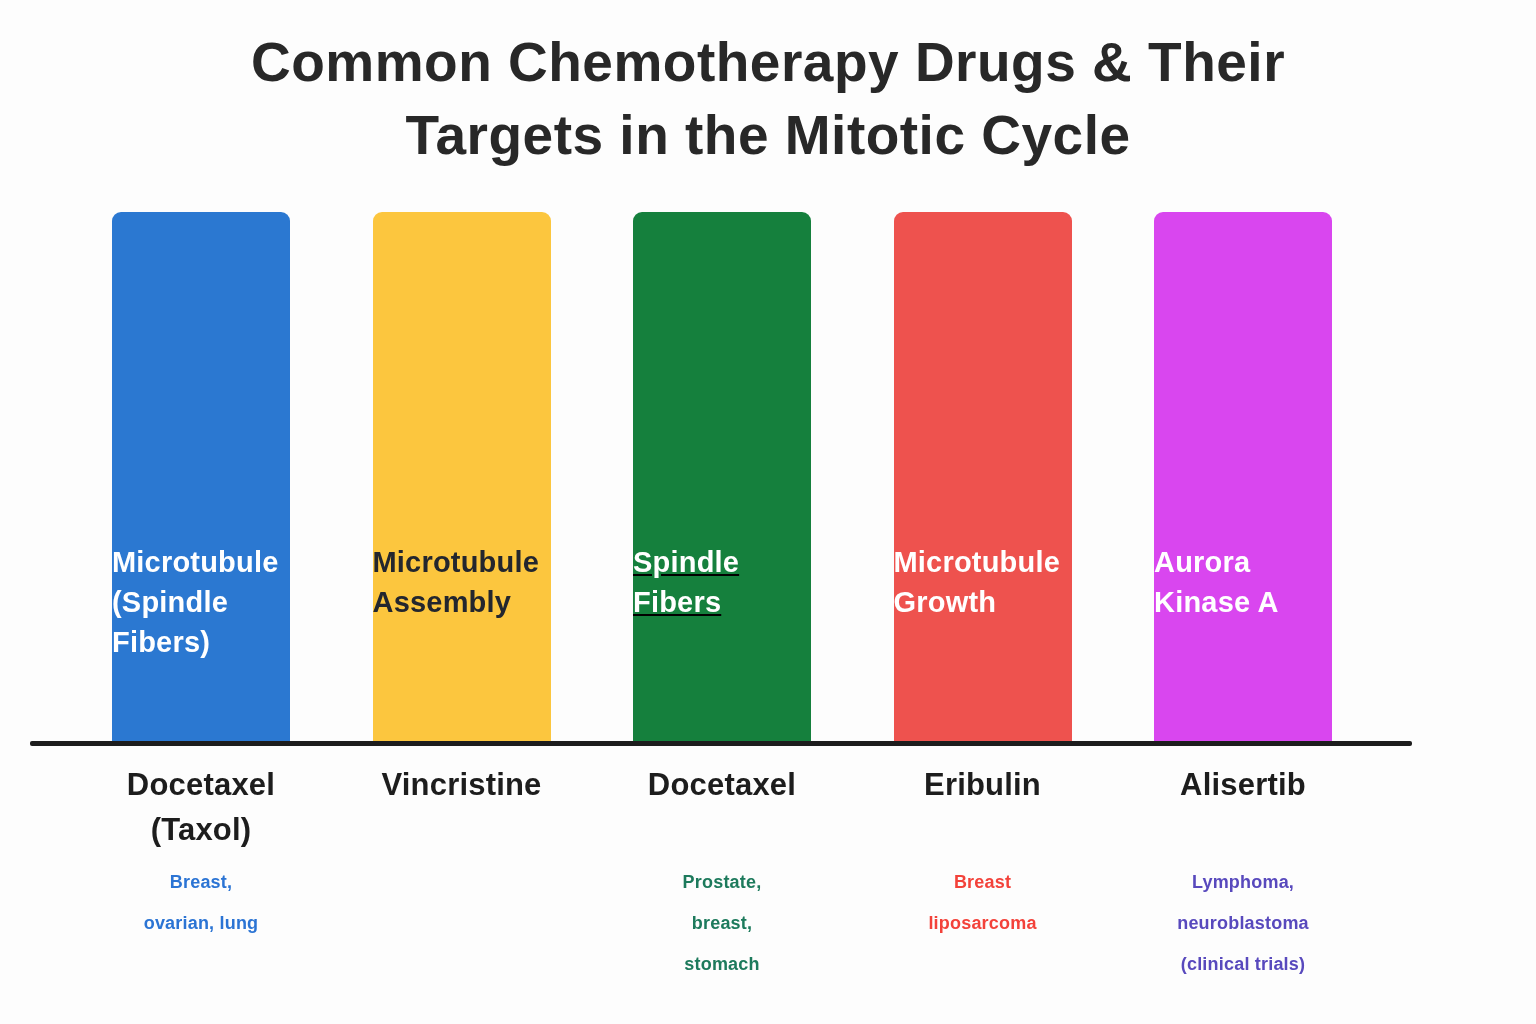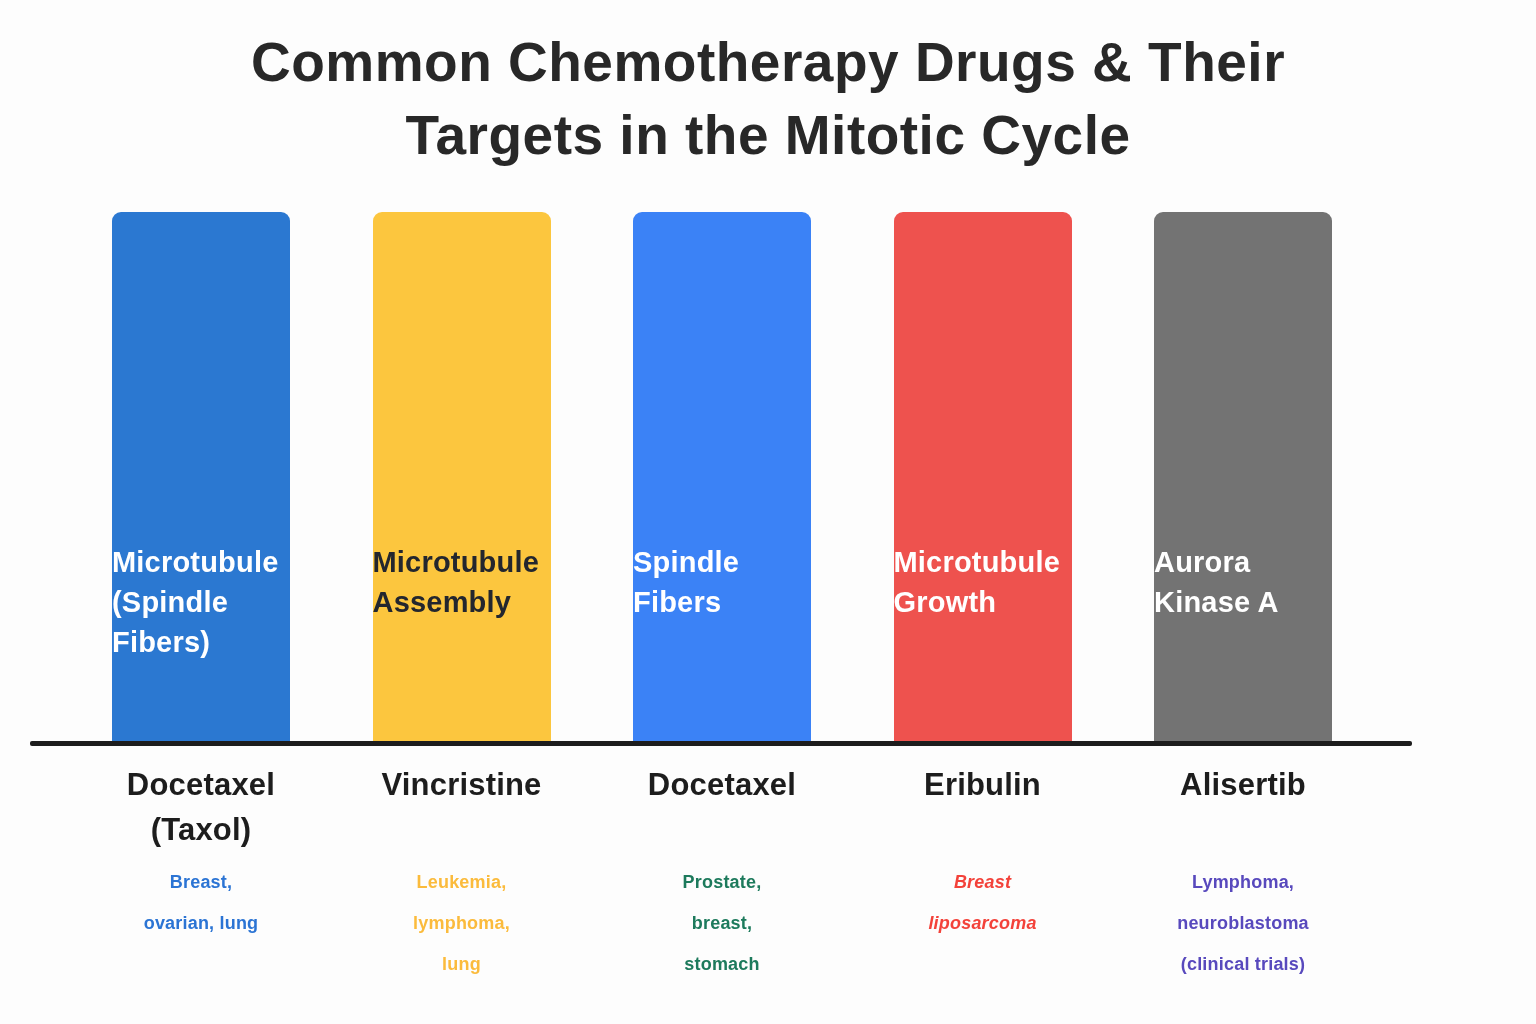--- a/index.html
+++ b/index.html
@@ -91,58 +91,55 @@
 <div class="bars-row">
   <div class="bar" style="background-color: rgb(43, 120, 209);">
     <div class="bar-label" style="color: rgb(255, 255, 255);">Microtubule
 (Spindle
 Fibers)</div>
   </div>
   <div class="bar" style="background-color: rgb(252, 198, 62);">
     <div class="bar-label" style="color: rgb(35, 38, 46);">Microtubule
 Assembly</div>
   </div>
-  <div class="bar" style="background-color: #3b82f6;">
+  <div class="bar" style="background-color: #15803d; text-decoration: underline;">
     <div class="bar-label" style="color: rgb(255, 255, 255);">Spindle
 Fibers</div>
   </div>
   <div class="bar" style="background-color: rgb(238, 82, 78);">
     <div class="bar-label" style="color: rgb(255, 255, 255);">Microtubule
 Growth</div>
   </div>
-  <div class="bar" style="background-color: #737373;">
+  <div class="bar" style="background-color: #d946ef;">
     <div class="bar-label" style="color: rgb(255, 255, 255);">Aurora
 Kinase A</div>
   </div>
 </div>
 
 <div class="axis-line"></div>
 
 <div class="labels-row">
   <div class="label-col">
     <div class="drug-name">Docetaxel
 (Taxol)</div>
     <div class="cancer-types" style="color: rgb(43, 116, 212);">Breast,
 ovarian, lung</div>
   </div>
   <div class="label-col">
     <div class="drug-name">Vincristine</div>
-    <div class="cancer-types" style="color: rgb(251, 187, 60);">Leukemia,
-lymphoma,
-lung</div>
   </div>
   <div class="label-col">
     <div class="drug-name">Docetaxel</div>
     <div class="cancer-types" style="color: rgb(29, 122, 92);">Prostate,
 breast,
 stomach</div>
   </div>
   <div class="label-col">
     <div class="drug-name">Eribulin</div>
-    <div class="cancer-types" style="color: rgb(243, 66, 58); font-style: italic;">Breast
+    <div class="cancer-types" style="color: rgb(243, 66, 58);">Breast
 liposarcoma</div>
   </div>
   <div class="label-col">
     <div class="drug-name">Alisertib</div>
     <div class="cancer-types" style="color: rgb(88, 73, 189);">Lymphoma,
 neuroblastoma
 (clinical trials)</div>
   </div>
 </div>
 

